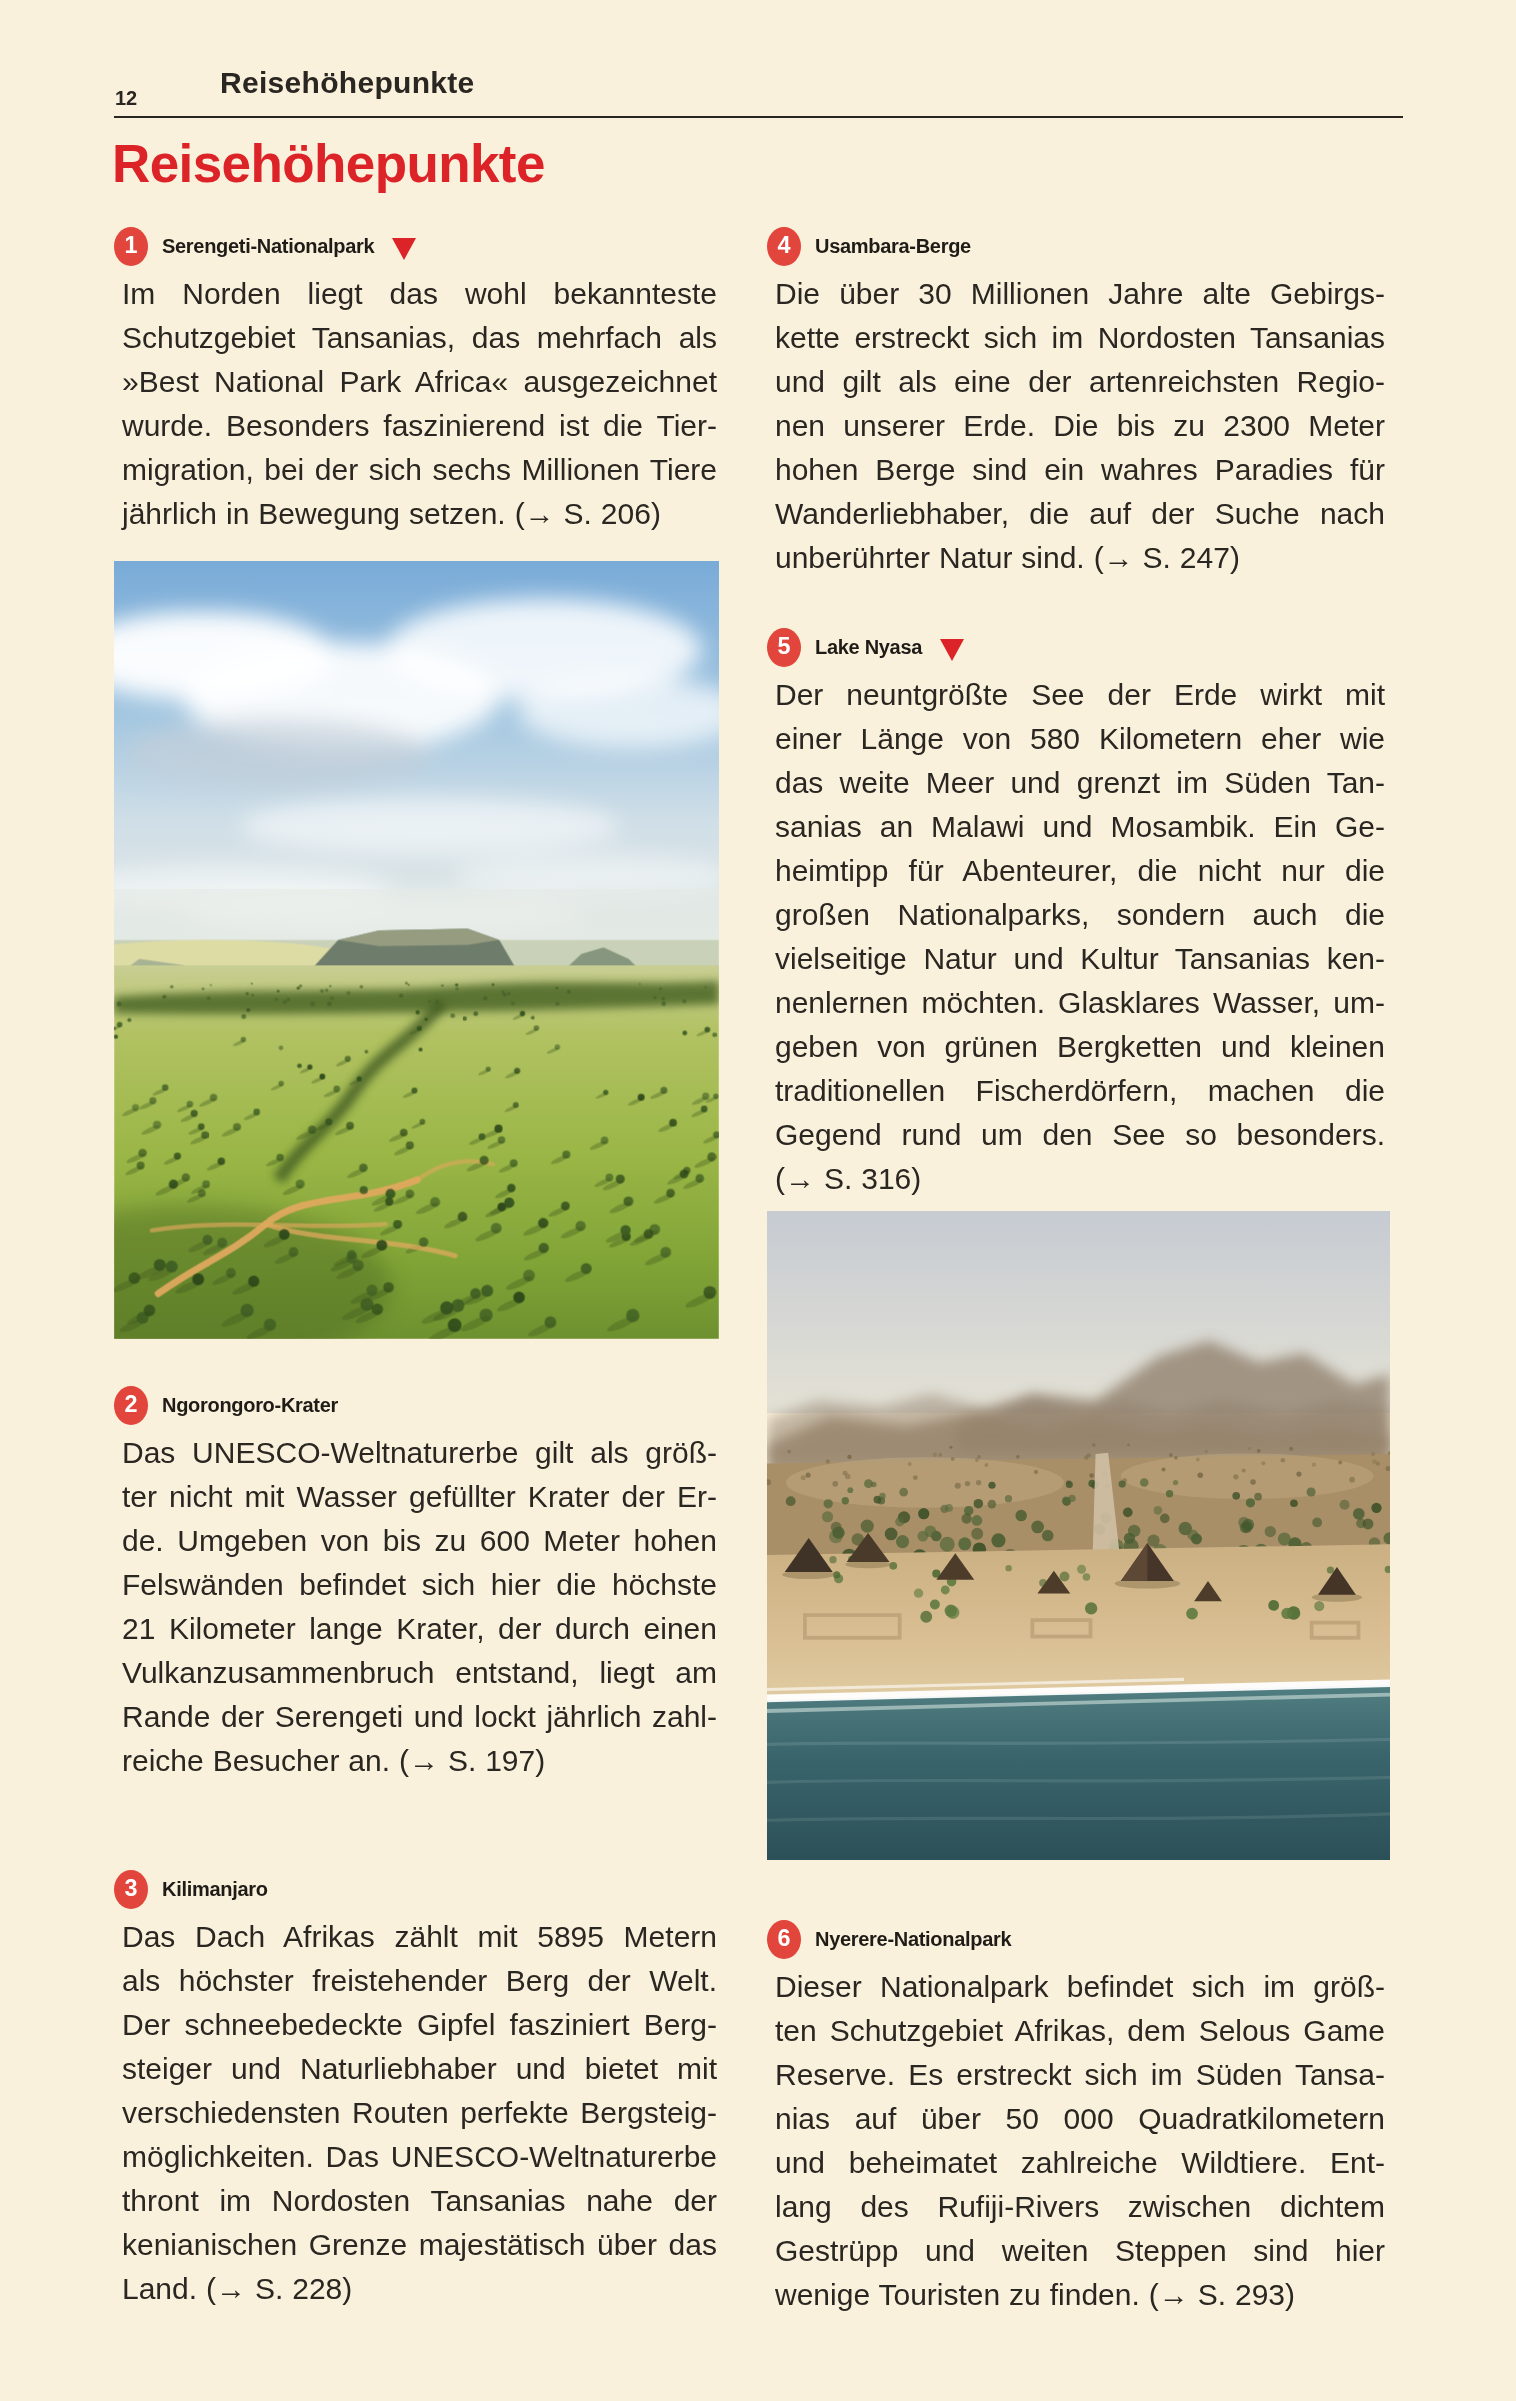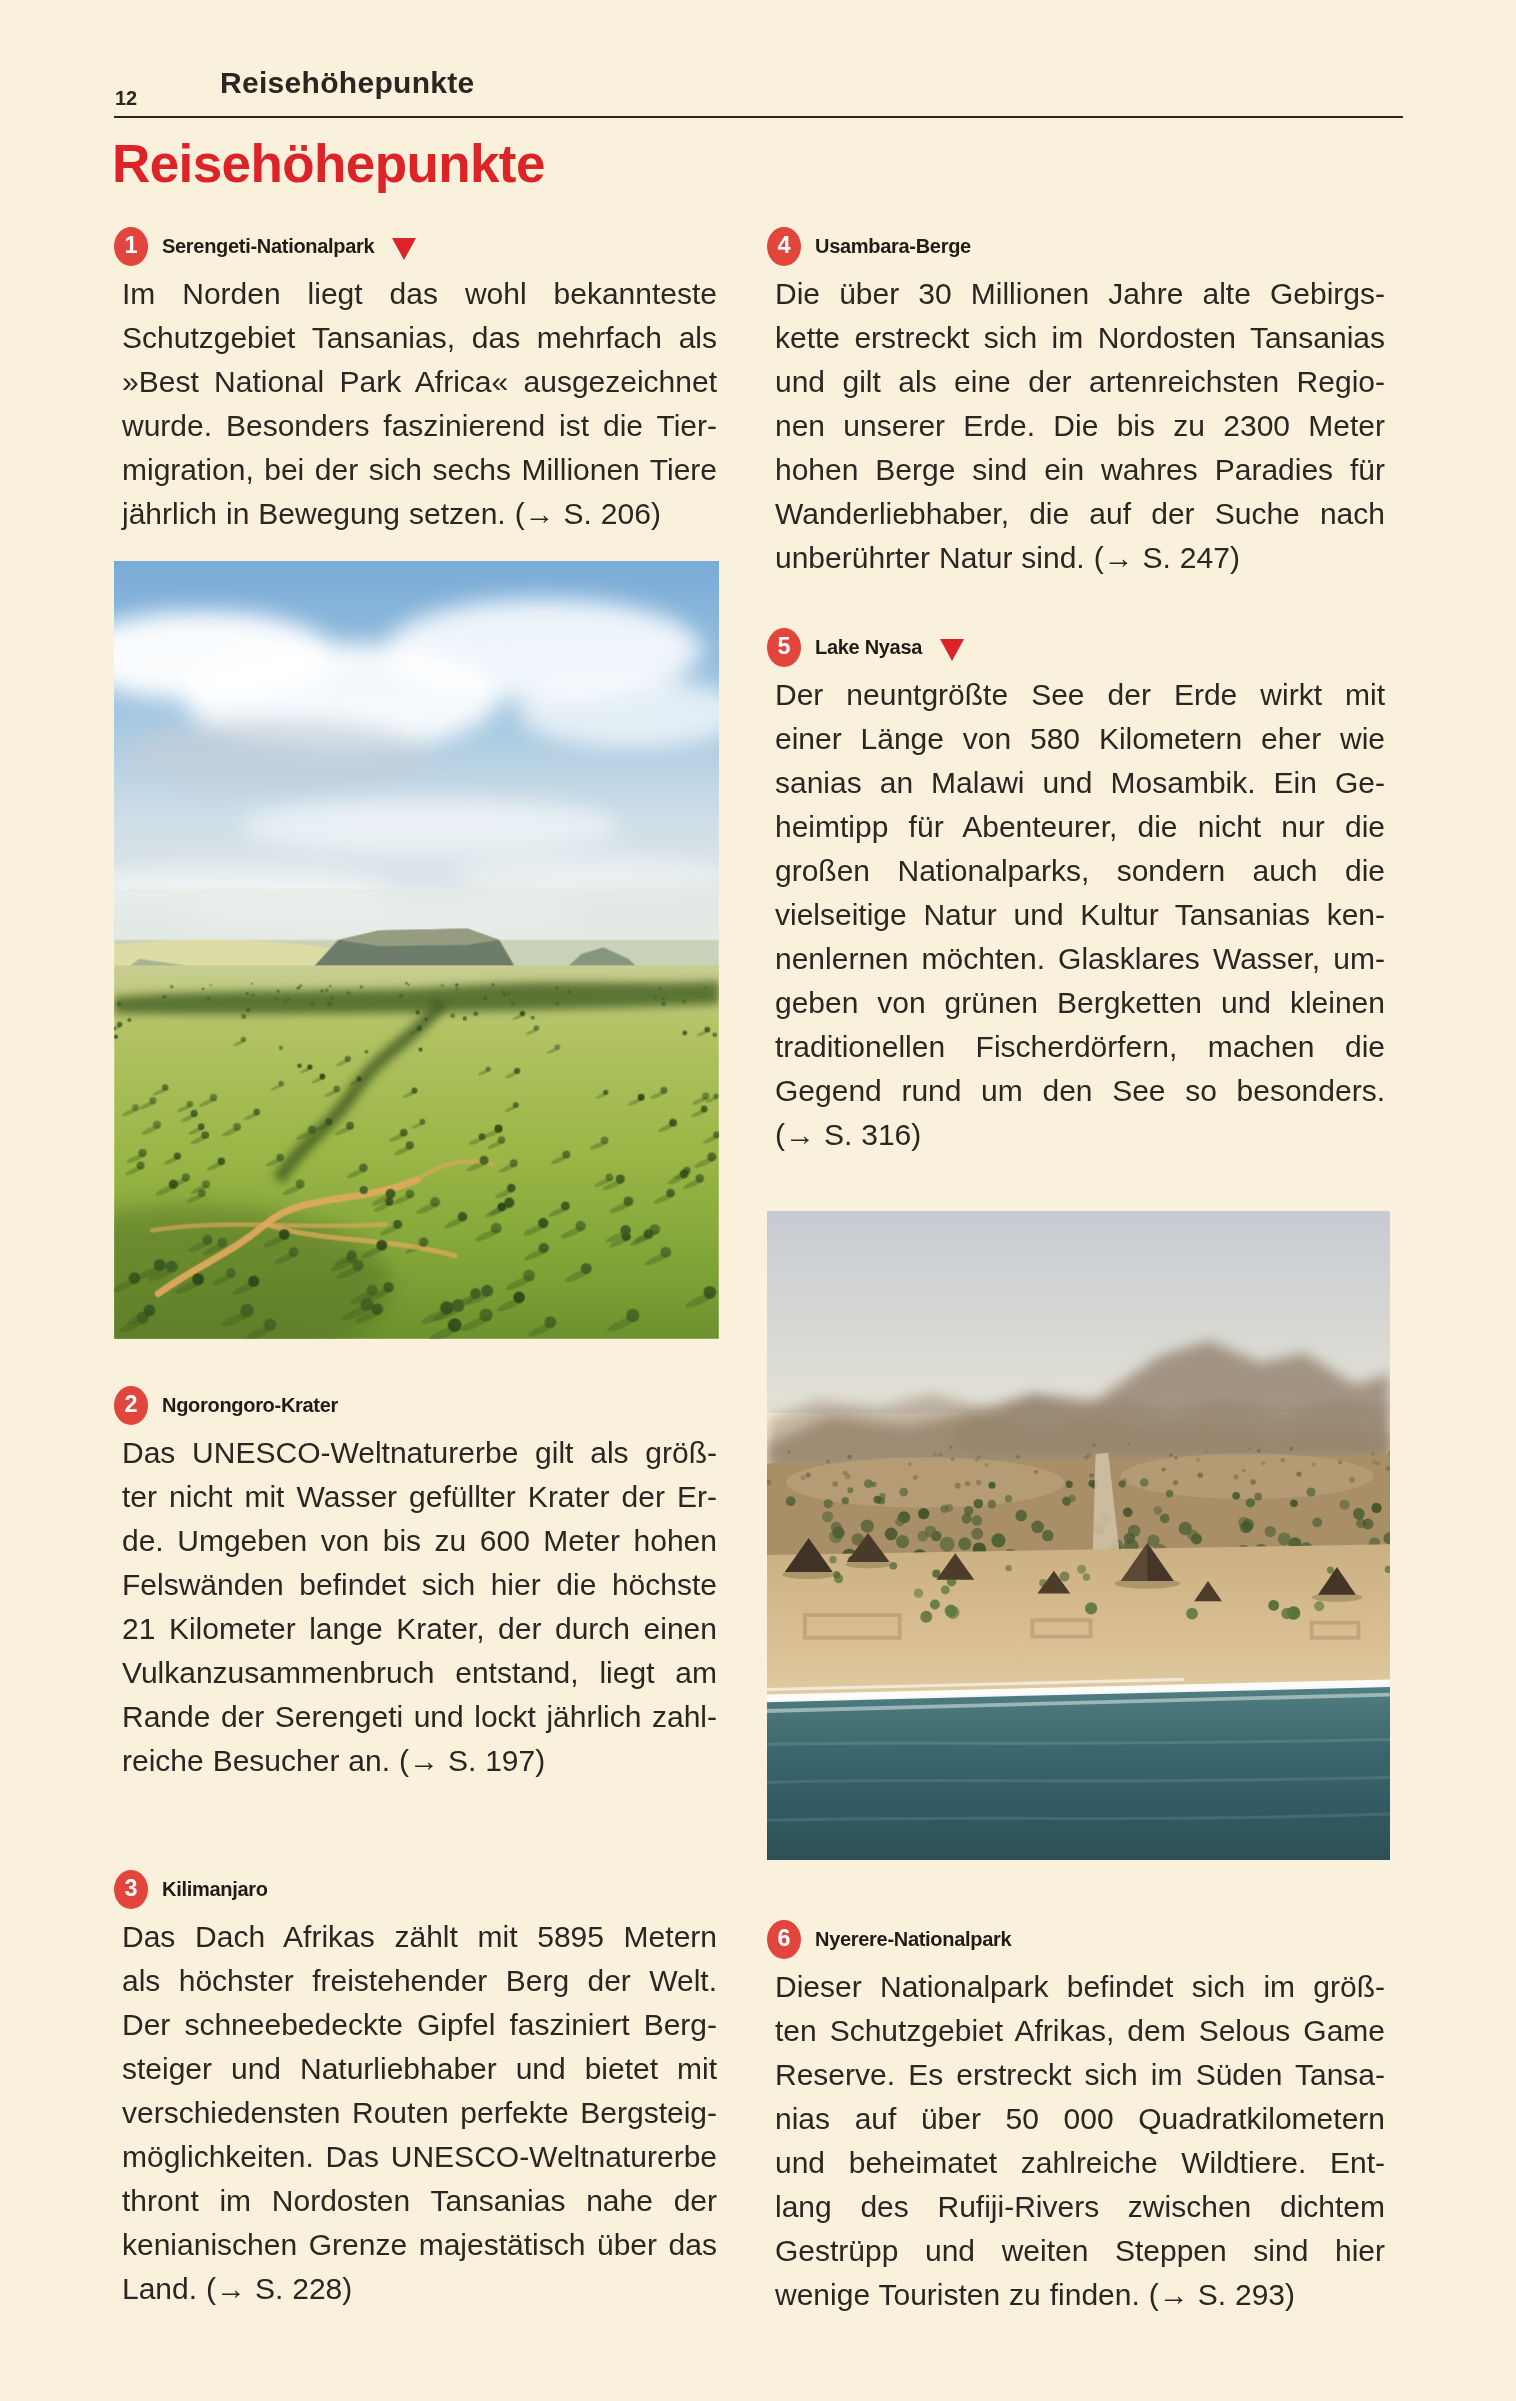--- a/index.html
+++ b/index.html
@@ -493,20 +493,21 @@
 
   <div id="item5" class="item">
     <div class="heading">
       <span class="badge">5</span>
       <span class="h-title">Lake Nyasa</span>
       <span class="tri"></span>
     </div>
     <div class="para">
         <div class="tl">Der neuntgrößte See der Erde wirkt mit</div>
         <div class="tl">einer Länge von 580 Kilometern eher wie</div>
+        <div class="tl">das weite Meer und grenzt im Süden Tan-</div>
         <div class="tl">sanias an Malawi und Mosambik. Ein Ge-</div>
         <div class="tl">heimtipp für Abenteurer, die nicht nur die</div>
         <div class="tl">großen Nationalparks, sondern auch die</div>
         <div class="tl">vielseitige Natur und Kultur Tansanias ken-</div>
         <div class="tl">nenlernen möchten. Glasklares Wasser, um-</div>
         <div class="tl">geben von grünen Bergketten und kleinen</div>
         <div class="tl">traditionellen Fischerdörfern, machen die</div>
         <div class="tl">Gegend rund um den See so besonders.</div>
         <div class="tl last">(→ S. 316)</div>
       </div>

